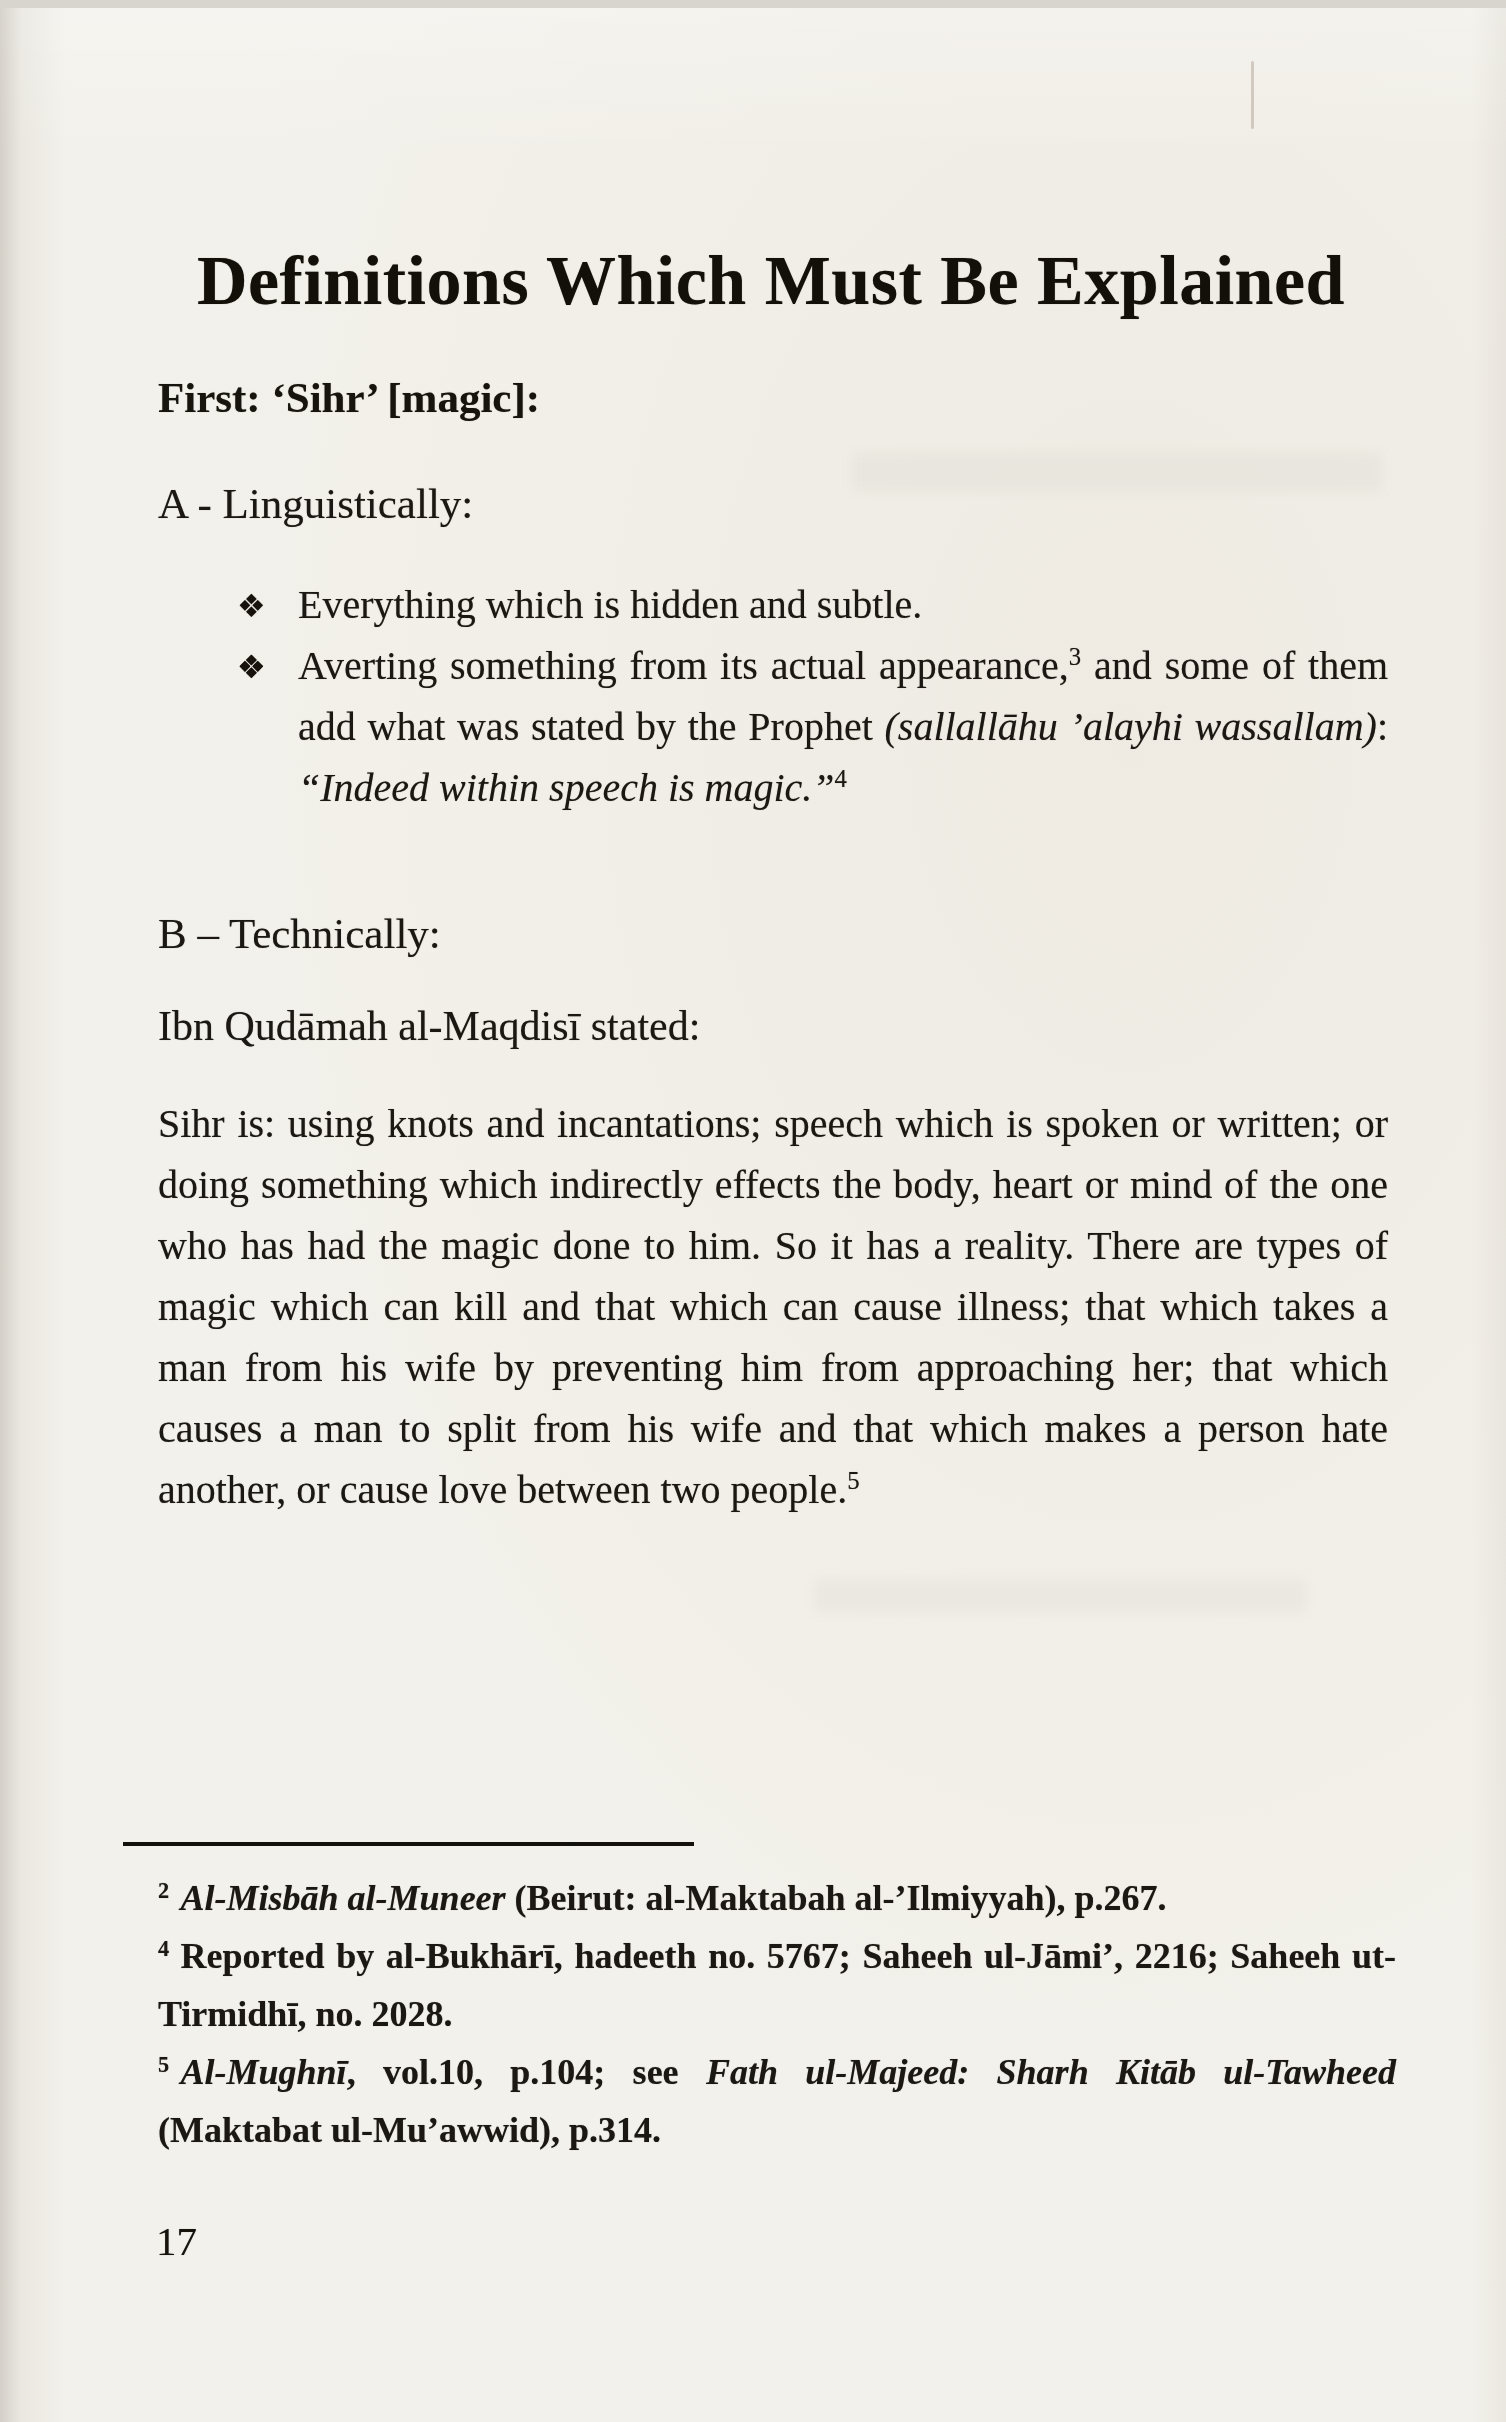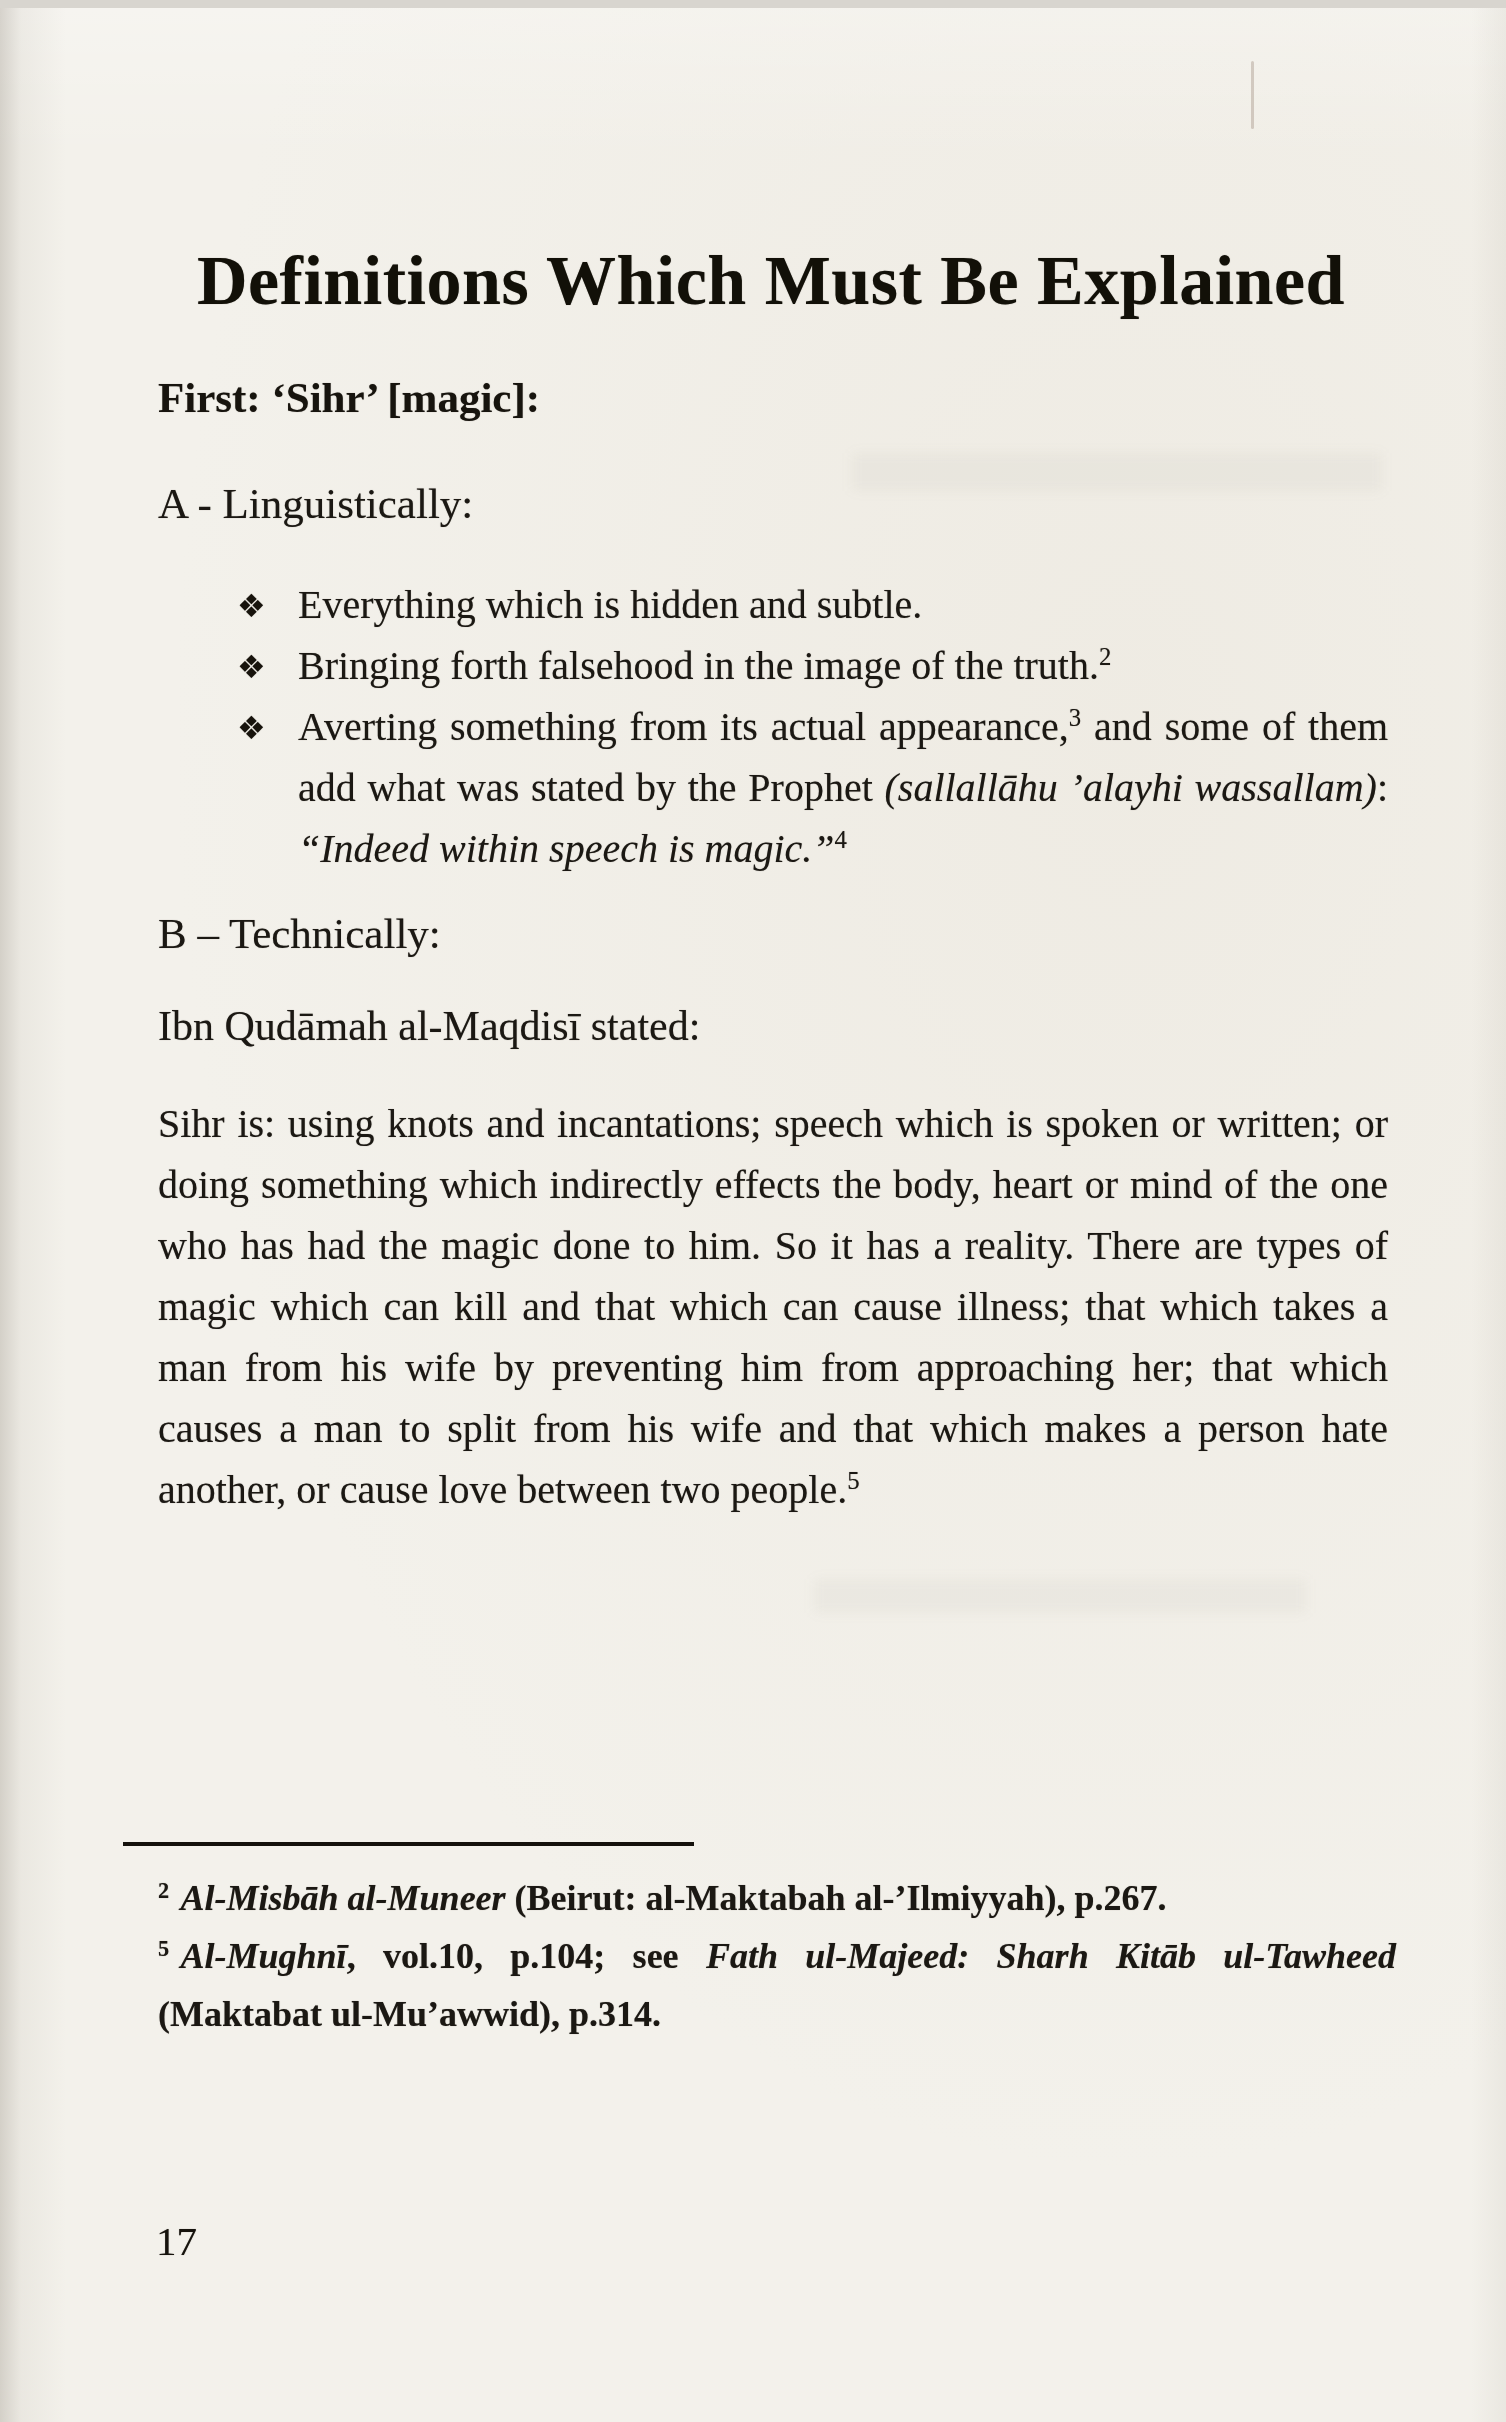--- a/index.html
+++ b/index.html
@@ -111,41 +111,43 @@
 
   <div class="h-sub h-a ink">A - Linguistically:</div>
 
   <ul class="bullets">
     <li class="ink">
       <span class="bullet-glyph">❖</span>
       <span><span>Everything which is hidden and subtle.</span></span>
     </li>
     <li class="ink">
       <span class="bullet-glyph">❖</span>
-      <span><span>Bringing forth falsehood in the image of the truth.</span><sup>2</sup></span>
     </li>
     <li class="ink">
       <span class="bullet-glyph">❖</span>
       <span><span>Averting something from its actual appearance,</span><sup>3</sup><span> and some of them add what was stated by the Prophet </span><span class="it">(sallallāhu ’alayhi wassallam)</span><span>: </span><span class="it">“Indeed within speech is magic.”</span><sup>4</sup></span>
     </li>
   </ul>
 
   <div class="h-sub h-b ink">B – Technically:</div>
 
   <div class="attribution ink">Ibn Qudāmah al-Maqdisī stated:</div>
 
   <p class="paragraph ink"><span>Sihr is: using knots and incantations; speech which is spoken or written; or doing something which indirectly effects the body, heart or mind of the one who has had the magic done to him. So it has a reality. There are types of magic which can kill and that which can cause illness; that which takes a man from his wife by preventing him from approaching her; that which causes a man to split from his wife and that which makes a person hate another, or cause love between two people.</span><sup>5</sup></p>
 
   <hr class="fn-rule">
 
   <div class="footnotes">
     <div class="footnote ink">
       <sup>2</sup><span><span class="it">Al-Misbāh al-Muneer</span><span> (Beirut: al-Maktabah al-’Ilmiyyah), p.267.</span></span>
     </div>
     <div class="footnote ink">
+      <sup>4</sup><span><span>Reported by al-Bukhārī, hadeeth no. 5767; Saheeh ul-Jāmi’, 2216; Saheeh ut-Tirmidhī, no. 2028.</span></span>
+    </div>
+    <div class="footnote ink">
       <sup>5</sup><span><span class="it">Al-Mughnī</span><span>, vol.10, p.104; see </span><span class="it">Fath ul-Majeed: Sharh Kitāb ul-Tawheed</span><span> (Maktabat ul-Mu’awwid), p.314.</span></span>
     </div>
   </div>
 
   <div class="page-number ink">17</div>
 
 </div>
 
 
 </body></html>

